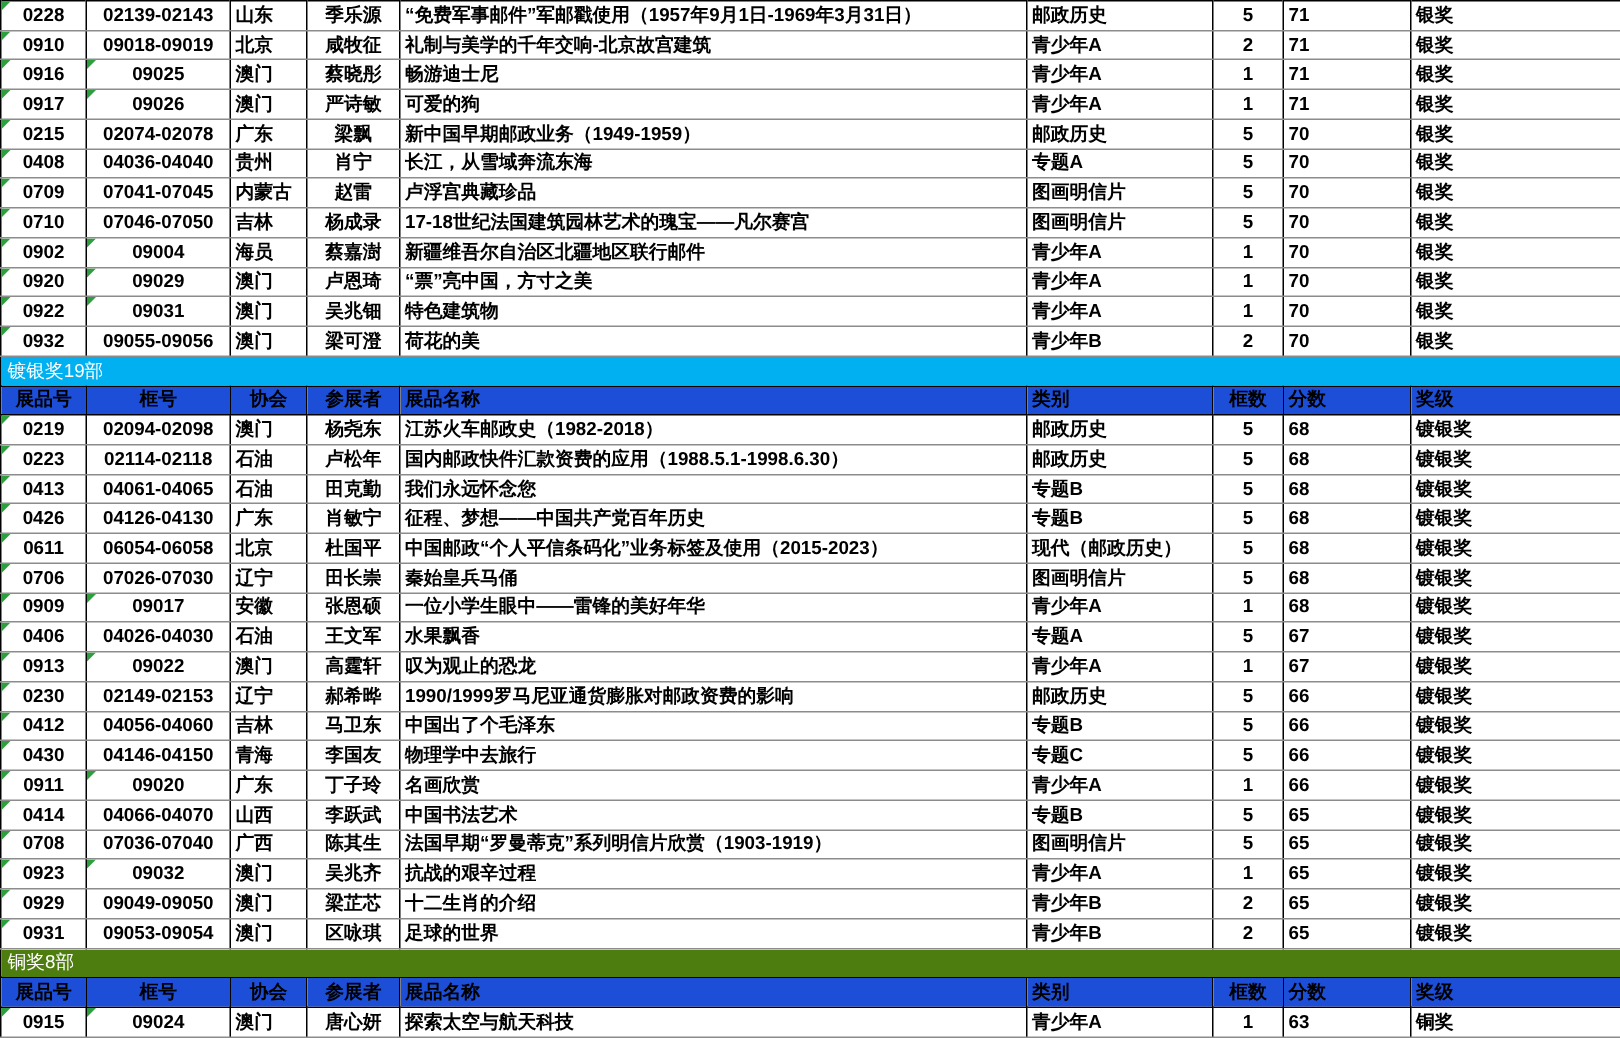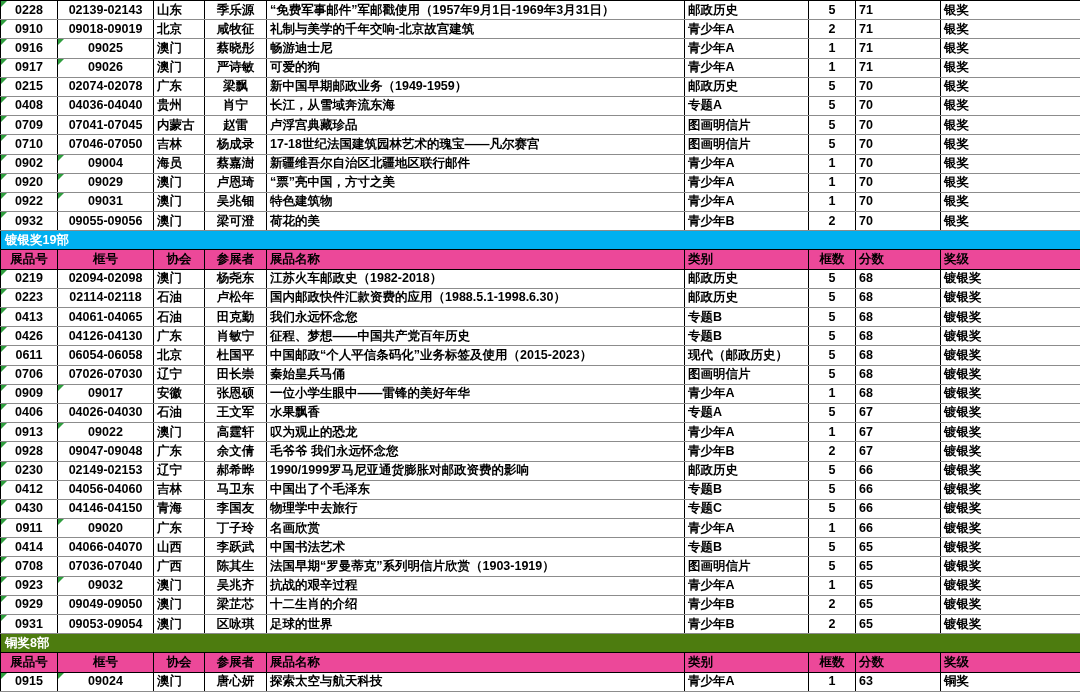--- a/index.html
+++ b/index.html
@@ -27,25 +27,25 @@
     overflow: hidden;
     border-right: 1px solid #000;
     border-bottom: 1px solid #8c8c8c;
     vertical-align: middle;
   }
   td:first-child, th:first-child { border-left: 1px solid #000; }
   tr.head th {
     font-weight: 700;
     border-bottom: 1px solid #000;
     border-top: 1px solid #000;
-    background: #ec4899;
+    background: #1d4ed8;
   }
   tr.band td {
     color: #ffffff;
-    font-weight: 700;
+    font-weight: 400;
     border-bottom: 1px solid #000;
     border-top: 1px solid #000;
     border-right: 1px solid #000;
     padding-left: 4px;
     margin-top: 44px;
   }
   .al-c { text-align: center; }
   .al-l { text-align: left; }
   .flag {
     position: absolute;
@@ -311,31 +311,20 @@
           <td class="al-c"><span class="flag"></span>09022</td>
           <td class="al-l">澳门</td>
           <td class="al-c">高霆轩</td>
           <td class="al-l">叹为观止的恐龙</td>
           <td class="al-l">青少年A</td>
           <td class="al-c">1</td>
           <td class="al-l">67</td>
           <td class="al-l">镀银奖</td>
         </tr>
         <tr>
-          <td class="al-c"><span class="flag"></span>0928</td>
-          <td class="al-c">09047-09048</td>
-          <td class="al-l">广东</td>
-          <td class="al-c">余文倩</td>
-          <td class="al-l">毛爷爷 我们永远怀念您</td>
-          <td class="al-l">青少年B</td>
-          <td class="al-c">2</td>
-          <td class="al-l">67</td>
-          <td class="al-l">镀银奖</td>
-        </tr>
-        <tr>
           <td class="al-c"><span class="flag"></span>0230</td>
           <td class="al-c">02149-02153</td>
           <td class="al-l">辽宁</td>
           <td class="al-c">郝希晔</td>
           <td class="al-l">1990/1999罗马尼亚通货膨胀对邮政资费的影响</td>
           <td class="al-l">邮政历史</td>
           <td class="al-c">5</td>
           <td class="al-l">66</td>
           <td class="al-l">镀银奖</td>
         </tr>

